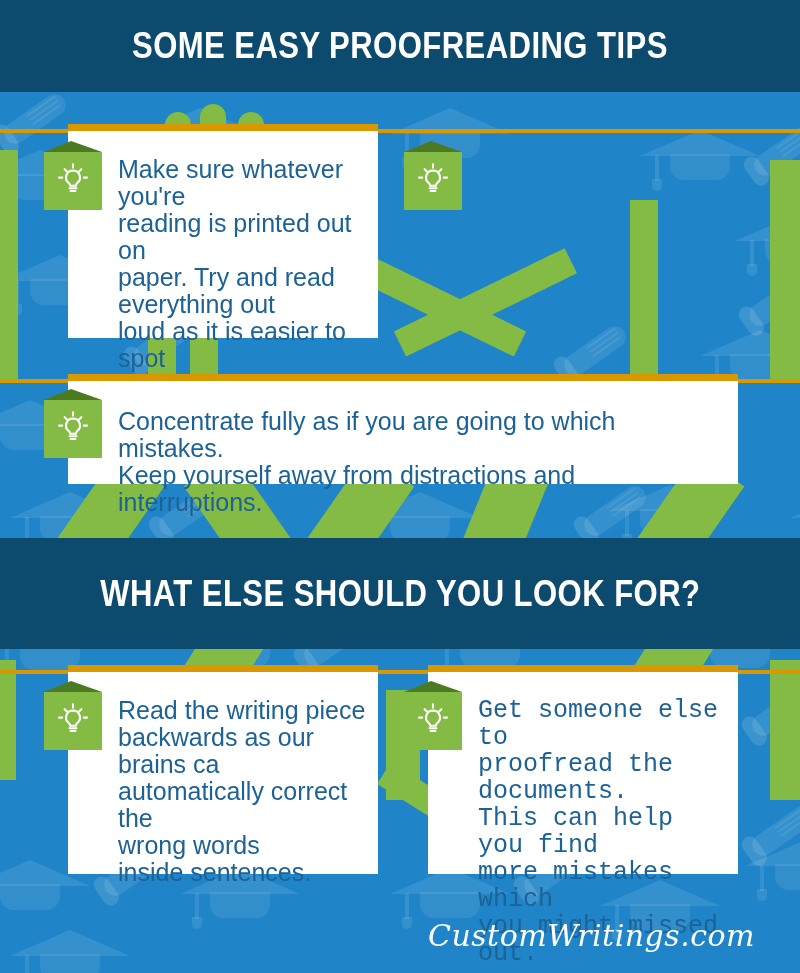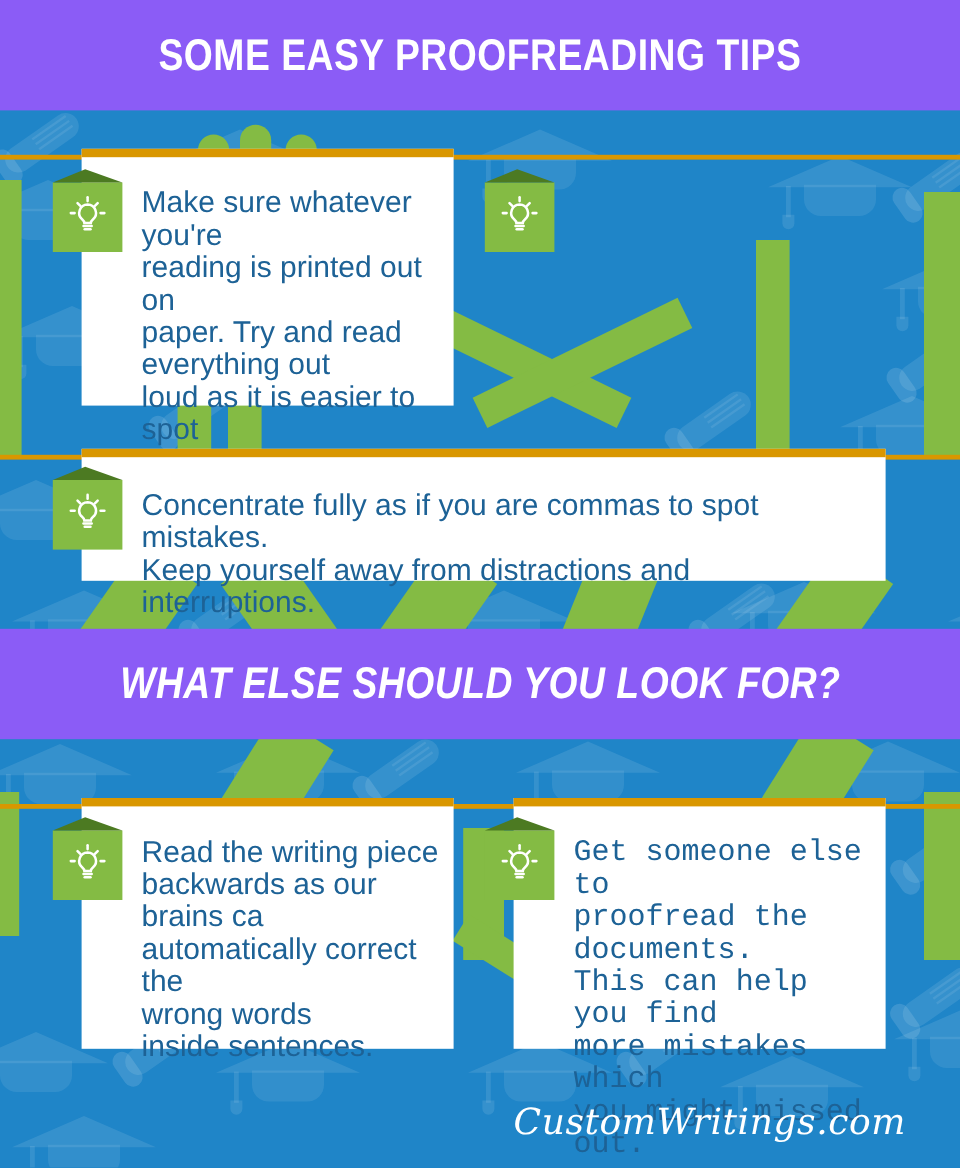--- a/index.html
+++ b/index.html
@@ -87,38 +87,38 @@
   }
   .chev{
     position:absolute;
     width:58px;
     background:#84bb44;
   }
 
   
   .banner{
     position:absolute;left:0;width:800px;
-    background:#8b5cf6;
+    background:#0c4a6e;
     display:flex;align-items:center;justify-content:center;
     z-index:5;
   }
   .banner h1{
     margin:0;
     color:#ffffff;
     font-family:"Liberation Sans", sans-serif;
     font-weight:bold;
     font-size:37px;
     letter-spacing:0.5px;
     text-transform:uppercase;
     transform:scaleX(0.84);
     transform-origin:center;
     white-space:nowrap;
   }
   #banner-top{top:0;height:92px;}
-  #banner-mid{top:524px;height:92px;font-style:italic;}
+  #banner-mid{top:538px;height:111px;}
 
   
   .gold-rule{
     position:absolute;left:0;width:800px;height:4px;
     background:#d99700;
     z-index:2;
   }
 
   
   .card{
@@ -399,21 +399,21 @@
           <path d="M9.2 16.6 h-3.2"></path>
           <path d="M34 16.6 h-3.2"></path>
         <path d="M11.6 8.2 l2.3 2.3"></path>
           <path d="M28.4 8.2 l-2.3 2.3"></path>
       </g>
     </svg>
   </div>
 
   <div class="card" id="card-3">
     <div class="card-body">
-      <p class="card-text">Concentrate fully as if you are commas to spot mistakes.
+      <p class="card-text">Concentrate fully as if you are going to which mistakes.
 Keep yourself away from distractions and interruptions.</p>
     </div>
   </div>
   <div class="badge" id="badge-3">
     <svg viewBox="0 0 40 40" aria-hidden="true">
       <g fill="none" stroke="#ffffff" stroke-width="2.1" stroke-linecap="round">
         <path d="M20 9.5 a7 7 0 0 1 4.4 12.4 c-1.1 0.9 -1.6 1.8 -1.7 2.9 h-5.4 c-0.1 -1.1 -0.6 -2 -1.7 -2.9 A7 7 0 0 1 20 9.5 z"></path>
         <path d="M16.6 27.3 h6.8"></path>
           <path d="M17.6 30 h4.8"></path>
         <path d="M20 3.4 v3.2"></path>

